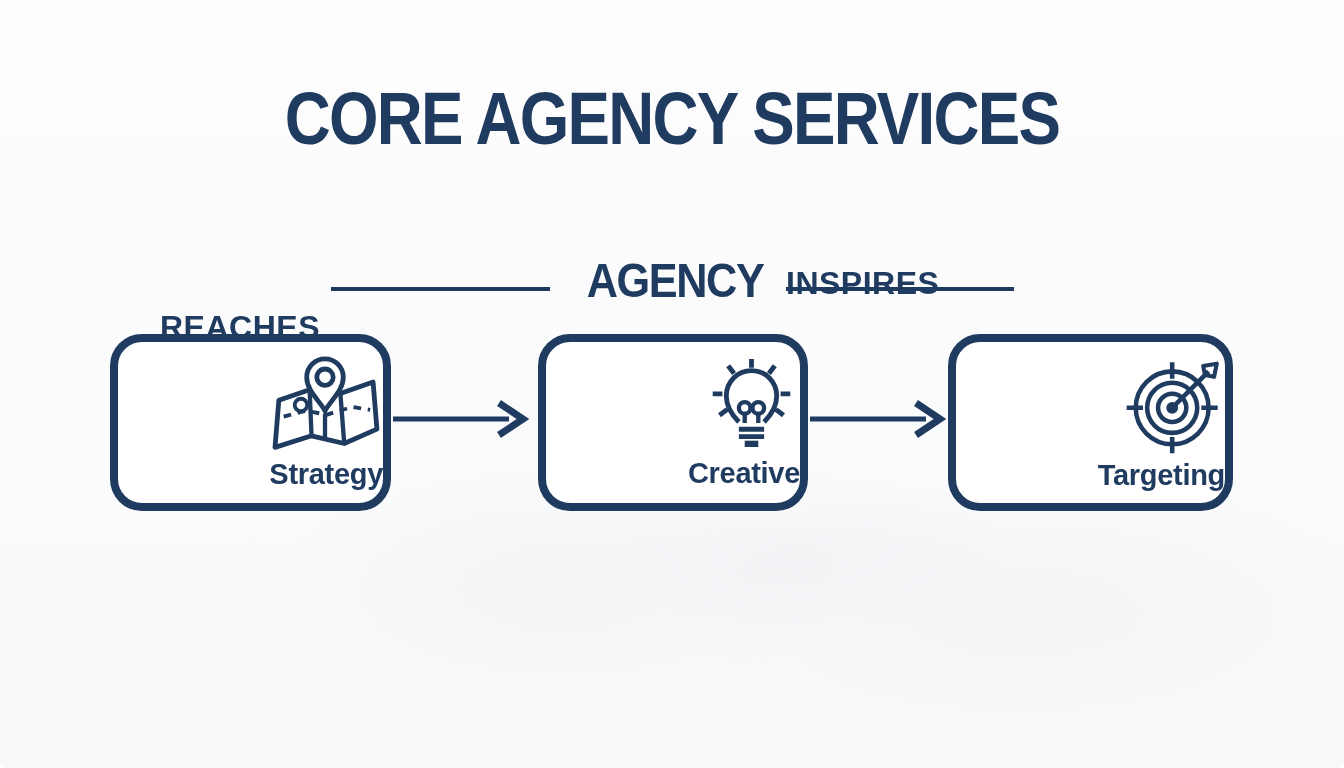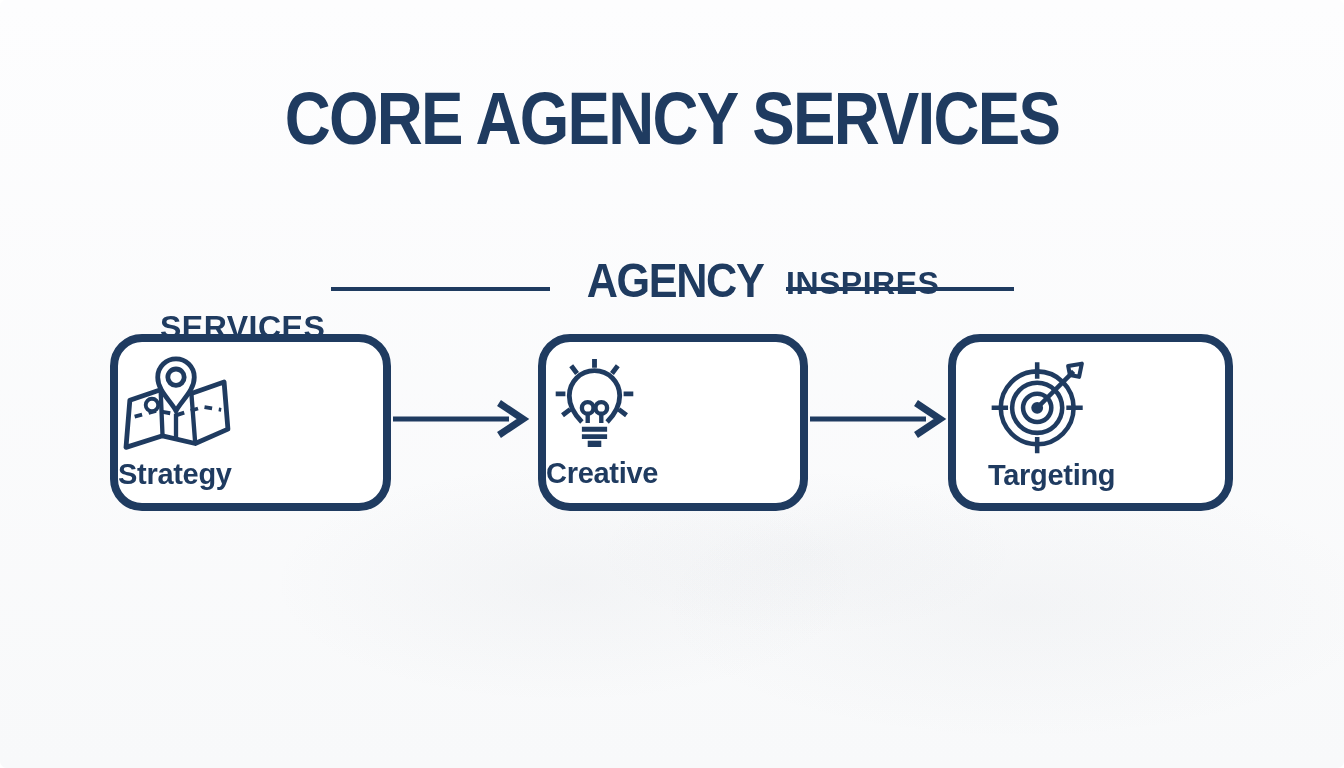--- a/index.html
+++ b/index.html
@@ -38,21 +38,21 @@
     transform:scaleX(.9);color:var(--accent);white-space:nowrap;
   }
 
   .connector{position:absolute;top:287px;height:4px;background:var(--accent);}
   #connector-1{left:331px;width:219px;}
   #connector-2{left:786px;width:228px;}
 
   .service-box{
     position:absolute;top:334px;height:177px;box-sizing:border-box;
     background:var(--box-fill);border:8px solid var(--accent);border-radius:32px;
-    display:flex;flex-direction:column;align-items:flex-start;justify-content:center;
+    display:flex;flex-direction:column;align-items:flex-end;justify-content:center;
   }
   #box-strategy{left:110px;width:281px;}
   #box-creative{left:538px;width:270px;}
   #box-targeting{left:948px;width:285px;padding-left:32px;}
 
   .service-label{
     font-size:29px;font-weight:bold;letter-spacing:-.3px;line-height:1;
     margin-top:4px;color:var(--accent);
   }
 
@@ -67,21 +67,21 @@
   #arrow-1{left:391px;}
   #arrow-2{left:808px;}
 </style>
 </head>
 <body>
 
 <div class="stage">
 
   <div class="title">CORE AGENCY SERVICES</div>
 
-  <div class="rel-label" id="label-develops">SERVICES</div>
+  <div class="rel-label" id="label-develops">REACHES</div>
 
   <div class="connector" id="connector-1"></div>
 
   <div class="agency-label">AGENCY</div>
 
   <div class="rel-label" id="label-inspires">INSPIRES</div>
 
   <div class="connector" id="connector-2"></div>
 
 

